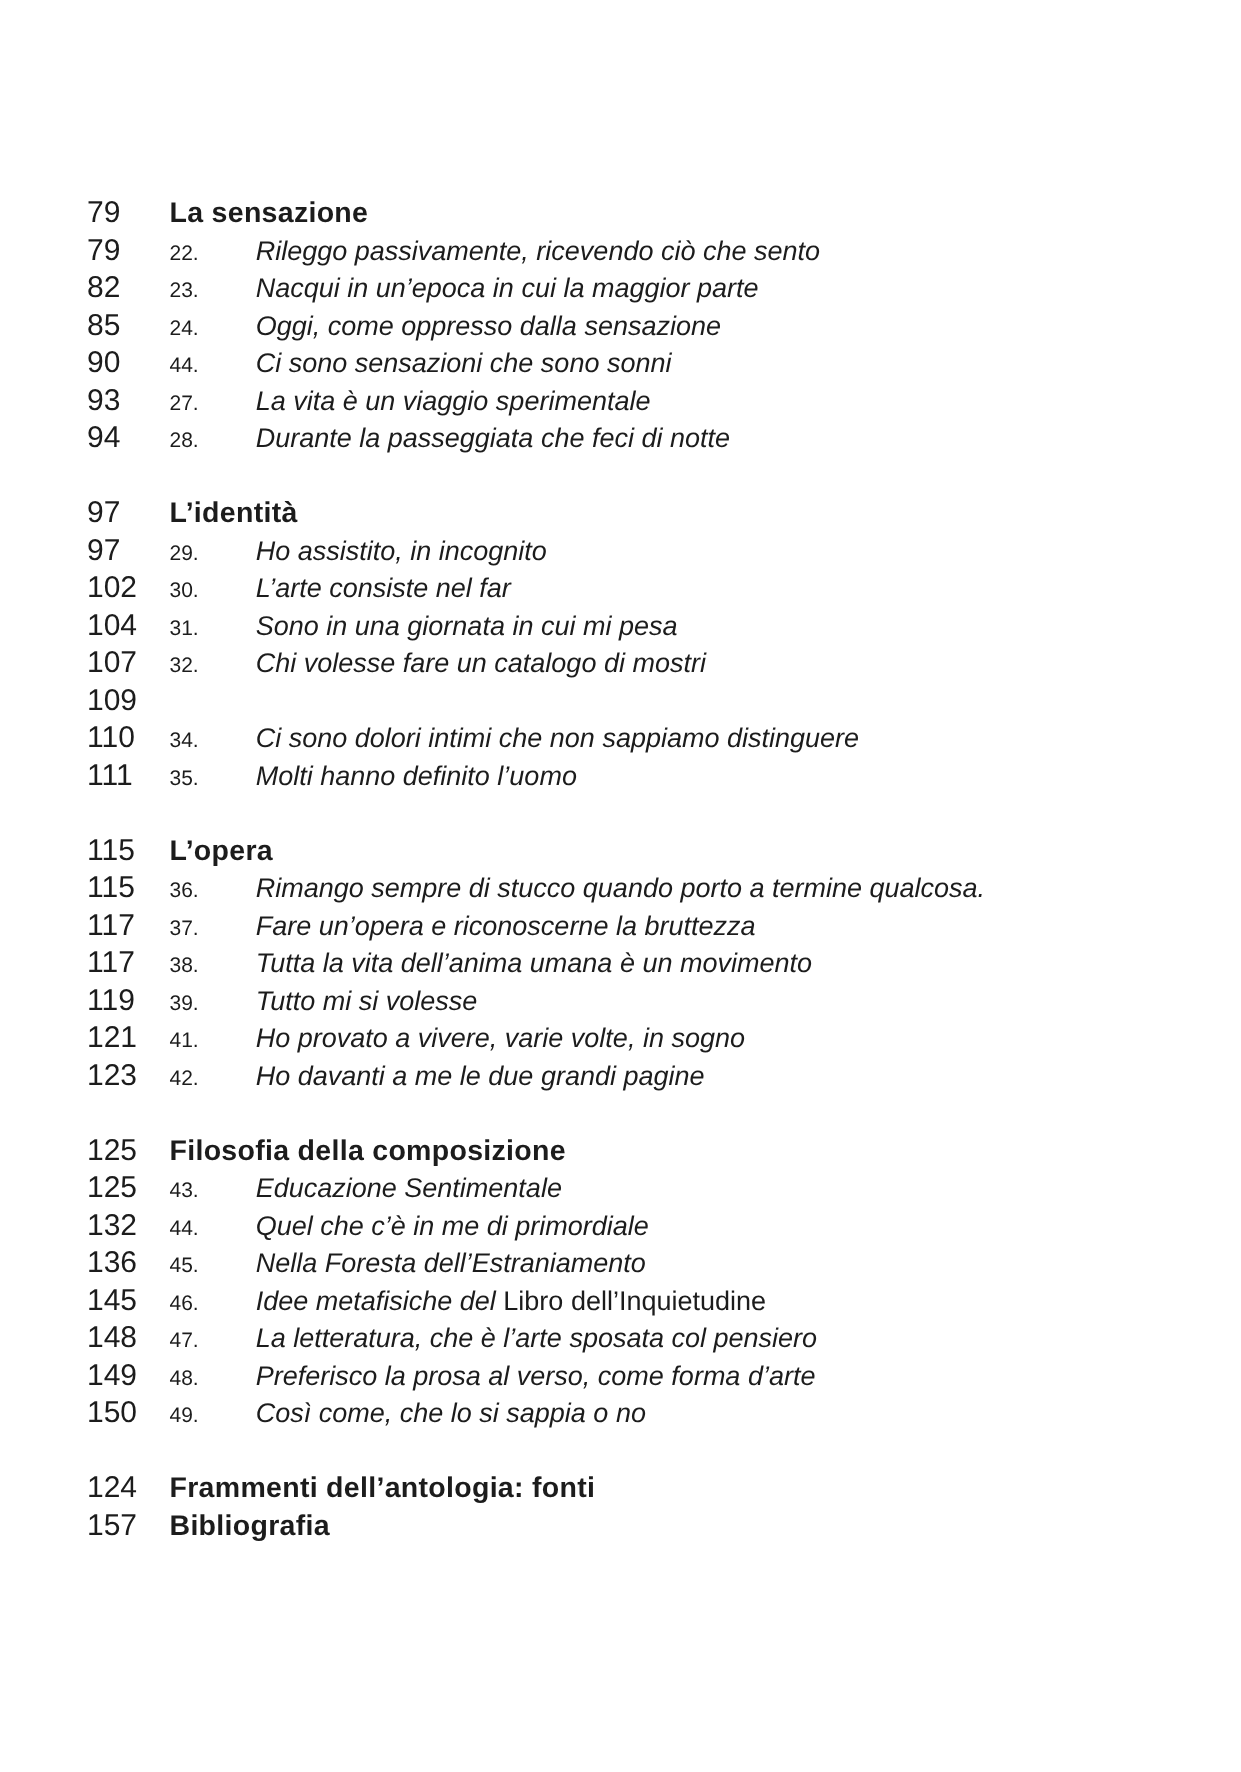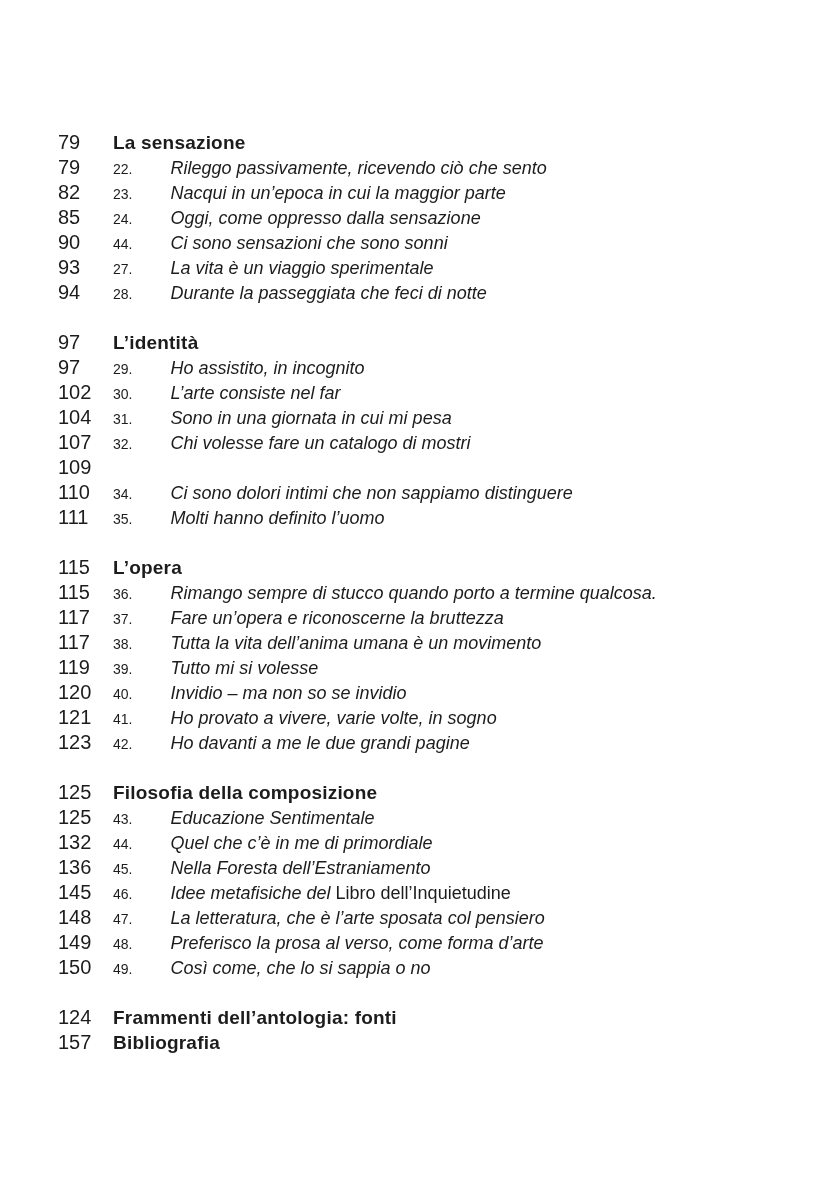--- a/index.html
+++ b/index.html
@@ -133,24 +133,20 @@
     </div>
     <div class="row entry-row">
       <span class="pagenum">117</span>
       <span class="entry-text"><span class="entry-num">38.</span><span class="entry-title">Tutta la vita dell’anima umana è un movimento</span></span>
     </div>
     <div class="row entry-row">
       <span class="pagenum">119</span>
       <span class="entry-text"><span class="entry-num">39.</span><span class="entry-title">Tutto mi si volesse</span></span>
     </div>
     <div class="row entry-row">
-      <span class="pagenum">120</span>
-      <span class="entry-text"><span class="entry-num">40.</span><span class="entry-title">Invidio – ma non so se invidio</span></span>
-    </div>
-    <div class="row entry-row">
       <span class="pagenum">121</span>
       <span class="entry-text"><span class="entry-num">41.</span><span class="entry-title">Ho provato a vivere, varie volte, in sogno</span></span>
     </div>
     <div class="row entry-row">
       <span class="pagenum">123</span>
       <span class="entry-text"><span class="entry-num">42.</span><span class="entry-title">Ho davanti a me le due grandi pagine</span></span>
     </div>
     <div class="spacer"></div>
     <div class="row header-row">
       <span class="pagenum">125</span>

